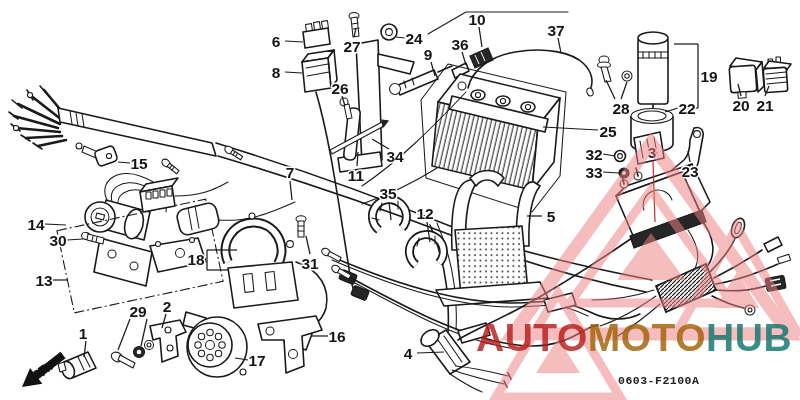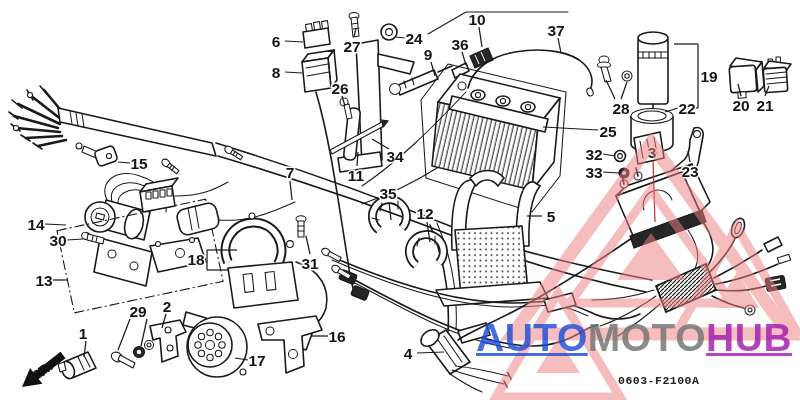--- a/index.html
+++ b/index.html
@@ -516,18 +516,18 @@
     <polygon points="558,338 536,373 580,373" fill="#ec8181"></polygon>
   </g>
 
   <g>
     <polygon points="0,-4 34,-4 34,-10 52,0 34,10 34,4 0,4" fill="#111111" transform="translate(63,355) rotate(142)"></polygon>
     <text class="fr-text" transform="translate(36,382) rotate(-38)">FR.</text>
   </g>
 </svg>
 
 <div id="wm-text">
-  <span style="color: #1d4ed8; text-decoration: underline;">AUTO</span><span style="color: #737373;">MOTO</span><span style="color: #a21caf; text-decoration: underline;">HUB</span>
+  <span style="color: #b91c1c;">AUTO</span><span style="color: #a16207;">MOTO</span><span style="color: #0f766e;">HUB</span>
 </div>
 
 <div id="part-code">0603-F2100A</div>
 
 </div>
 
 </body></html>

